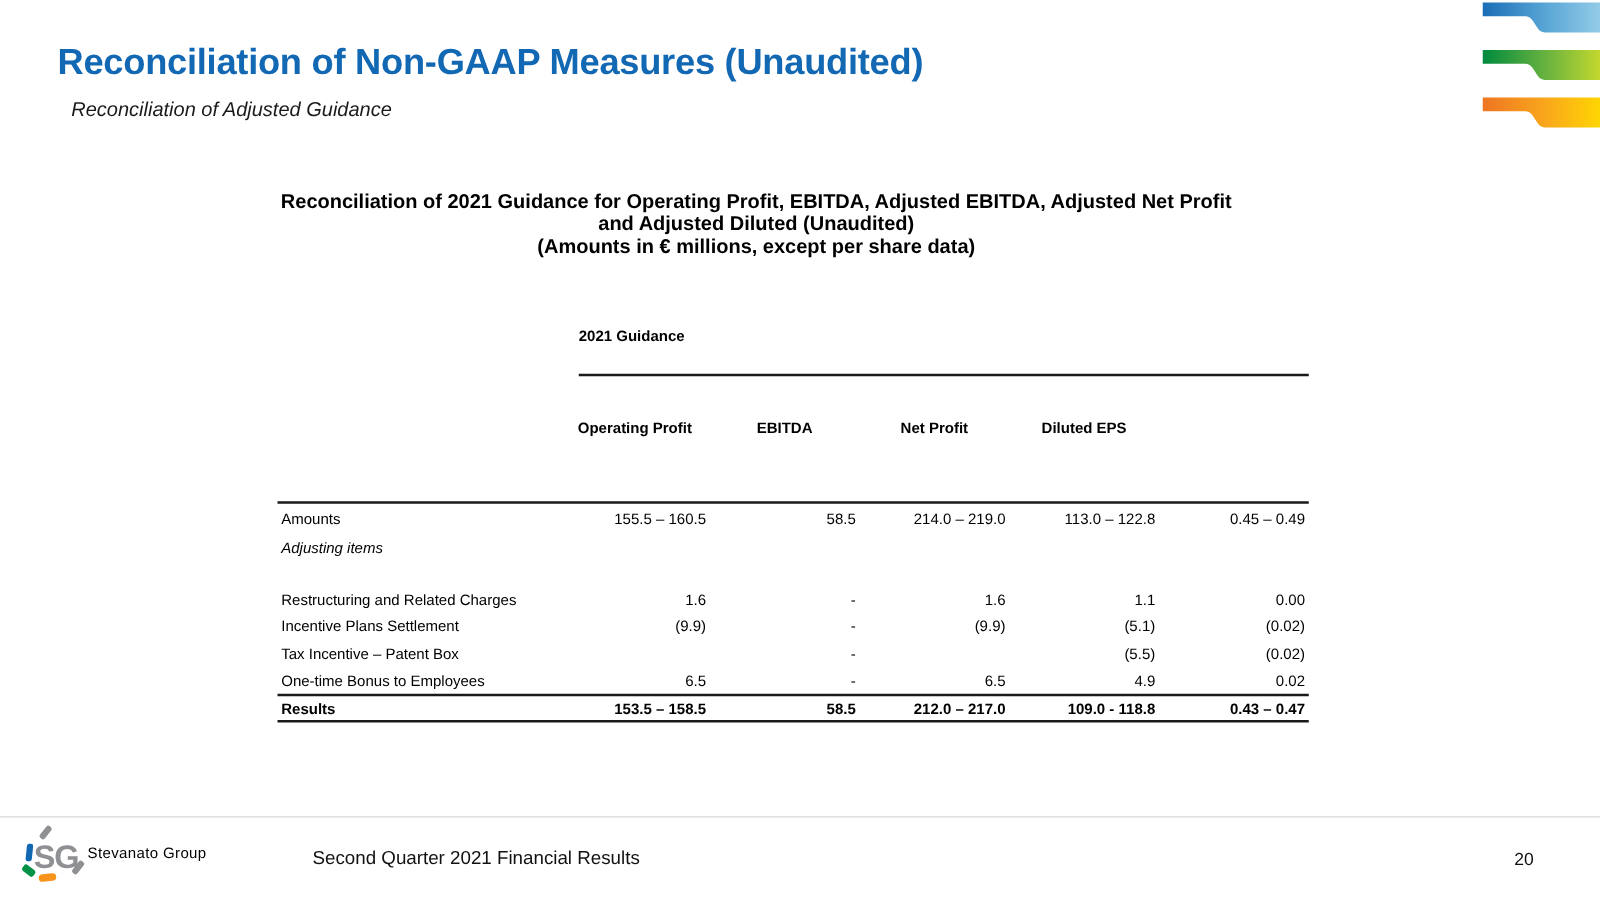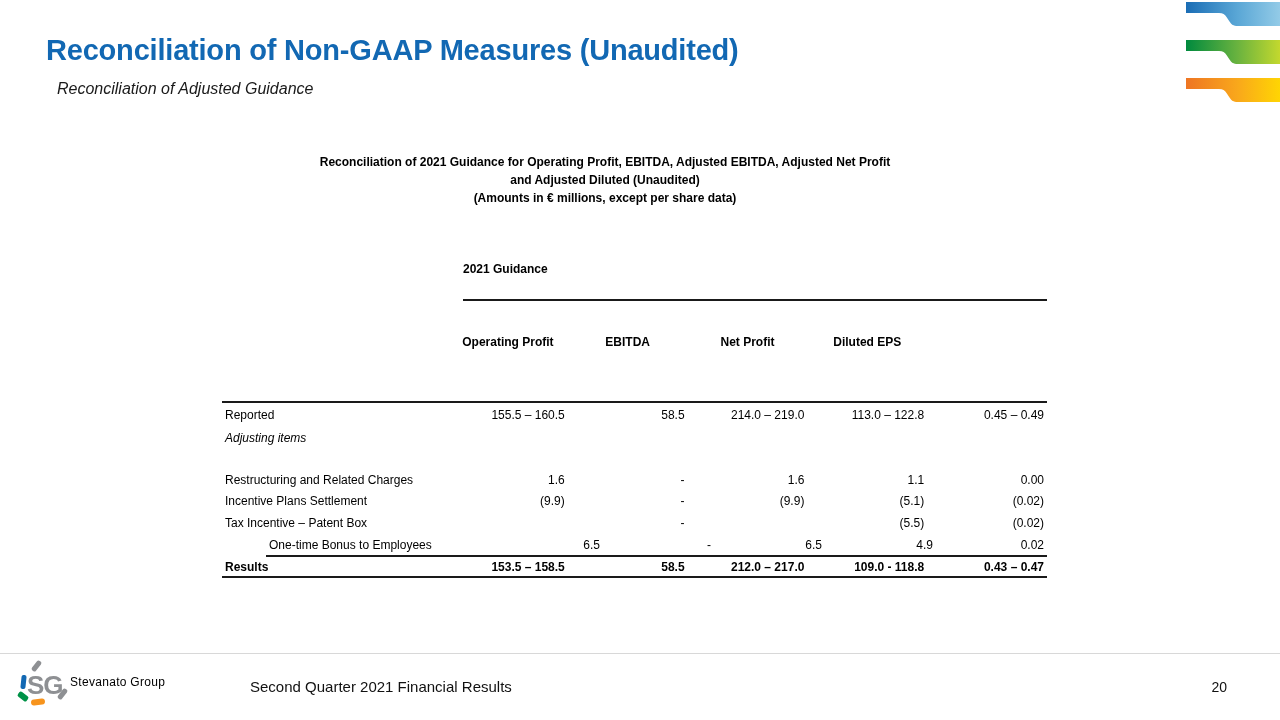--- a/index.html
+++ b/index.html
@@ -15,21 +15,21 @@
   }
   .subtitle {
     position:absolute; left:57px; top:80px; font-size:16px; font-style:italic;
     color:#1a1a1a; white-space:nowrap;
   }
   
   .stripes { position:absolute; right:0; top:0; width:94px; height:104px; }
   
   .table-title {
     position:absolute; left:222px; top:153px; width:766px; text-align:center;
-    font-size:12px; font-weight:bold; line-height:18px; color:#000;
+    font-size:16px; font-weight:bold; line-height:18px; color:#000;
   }
   
   .group-header {
     position:absolute; left:463px; top:262px; width:584px; text-align:left;
     font-size:12px; font-weight:bold; color:#000;
   }
   .group-underline {
     position:absolute; left:463px; top:299px; width:584px; height:2px; background:#1a1a1a;
   }
   
@@ -48,21 +48,21 @@
   }
   .trow { display:grid; grid-template-columns:226px repeat(5,1fr); align-items:center; }
   .trow .label { text-align:left; padding-left:3px; white-space:nowrap; }
   .trow .val   { text-align:right; padding-right:3px; white-space:nowrap; }
   .r-reported  { height:24px; }
   .r-adjitems  { height:22px; font-style:italic; }
   .spacer      { height:20px; }
   .r-restr     { height:21px; }
   .r-incent    { height:21px; }
   .r-tax       { height:23px; }
-  .r-bonus     { height:21px; border-bottom:2px solid #1a1a1a;margin-left:44px; }
+  .r-bonus     { height:21px; border-bottom:2px solid #1a1a1a; }
   .r-adjusted  { height:19px; font-weight:bold; border-bottom:2px solid #1a1a1a; }
   
   .footer-divider { position:absolute; left:0; top:653px; width:1280px; height:1px; background:#d8d8d8; }
   .footer-caption { position:absolute; left:250px; top:678px; font-size:15px; color:#111; white-space:nowrap; }
   .page-number    { position:absolute; right:53px; top:679px; font-size:14px; color:#111; }
   
   .logo { position:absolute; left:14px; top:658px; width:200px; height:56px; }
   .logo .sg {
     position:absolute; left:13px; top:12px; font-size:26px; font-weight:bold;
     color:#8e9093; letter-spacing:-1px;
@@ -127,21 +127,21 @@
   <div class="col-headers">
     <div class="ch">Operating Profit</div>
     <div class="ch">EBITDA</div>
     <div class="ch">Net Profit</div>
     <div class="ch">Diluted EPS</div>
   </div>
 
   <div class="data-table">
 
     <div class="trow r-reported">
-      <div class="cell label">Reported</div>
+      <div class="cell label">Amounts</div>
       <div class="cell val">155.5 – 160.5</div>
       <div class="cell val">58.5</div>
       <div class="cell val">214.0 – 219.0</div>
       <div class="cell val">113.0 – 122.8</div>
       <div class="cell val">0.45 – 0.49</div>
     </div>
 
     <div class="trow r-adjitems">
       <div class="cell label">Adjusting items</div>
       <div class="cell val"></div>

